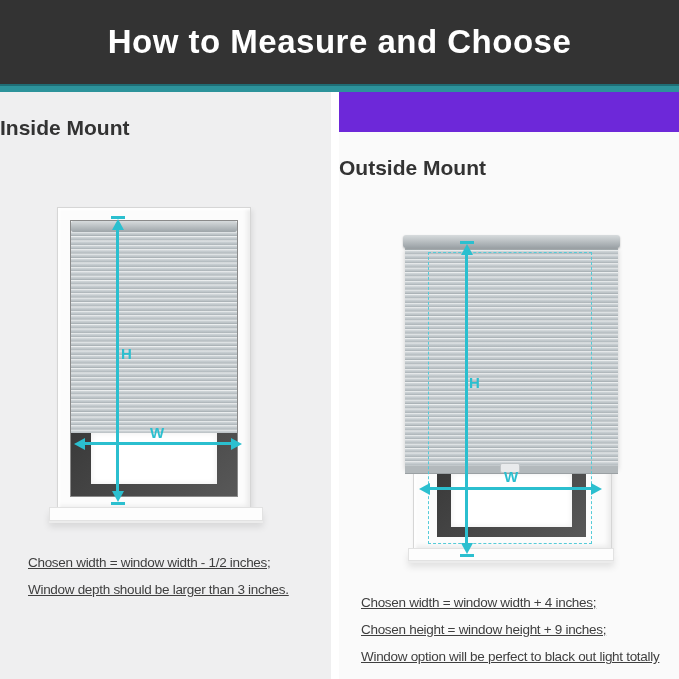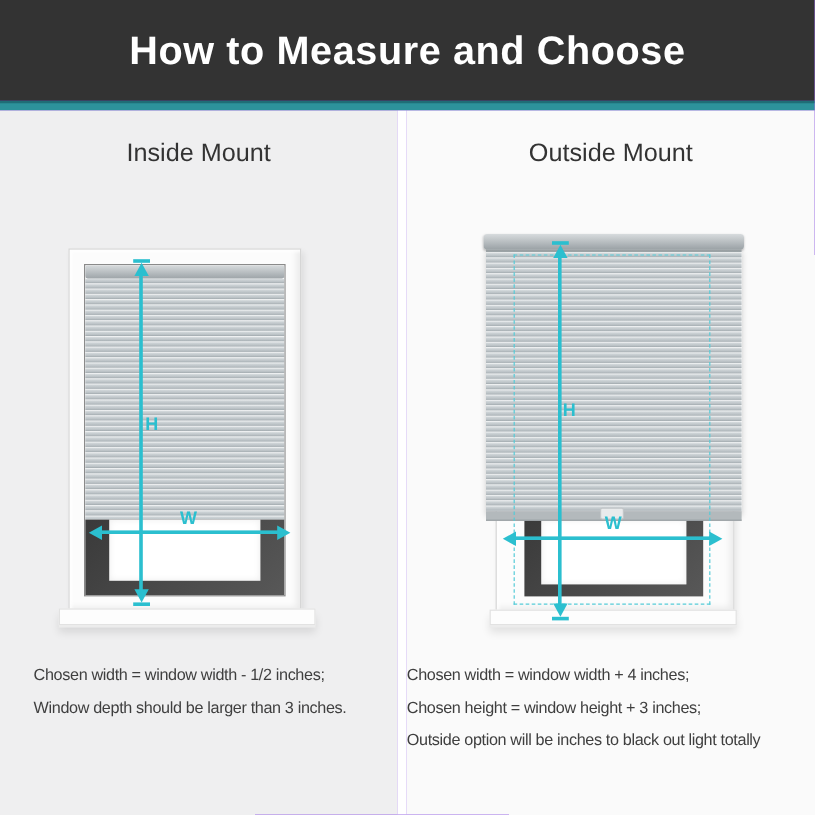--- a/index.html
+++ b/index.html
@@ -9,22 +9,22 @@
   }
   
   .header{height:84px;background:#333333;display:flex;align-items:center;justify-content:center;}
   .header .title{color:#ffffff;font-size:33px;font-weight:bold;letter-spacing:.5px;}
   .accent{height:8px;background:#2d939b;box-shadow:inset 0 2px 0 #1f6e76;}
   
   .content{position:absolute;top:92px;left:0;right:0;bottom:0;display:flex;}
   .col{position:relative;}
   .col-left{width:331px;background:#efeff0;}
   .divider{width:8px;background:#ffffff;}
-  .col-right{flex:1;background:#fafafa;}
-  .col-title{padding-top:24px;text-align:center;font-size:21px;font-weight:normal;color:#333;}
+  .col-right{flex:1;background:#fafafa;margin-top:40px;}
+  .col-title{padding-top:24px;text-align:left;font-size:21px;font-weight:bold;color:#333;}
   
   .illus{position:absolute;top:103px;left:0;width:100%;height:335px;}
   .win-frame{position:absolute;background:#fcfcfc;border:1px solid #d6d6d6;
     box-shadow:inset 2px 2px 3px rgba(255,255,255,.9), inset -3px -3px 5px rgba(0,0,0,.07), 2px 3px 5px rgba(0,0,0,.08);}
   .win-opening{position:absolute;inset:12px;border:1px solid #8a8a8a;background:#fff;overflow:hidden;}
   .headrail{position:absolute;top:0;left:0;right:0;height:11px;
     background:linear-gradient(to bottom,#d7dbdd,#9ea5a9);border-radius:2px;}
   .slats{position:absolute;left:0;right:0;
     background:repeating-linear-gradient(to bottom,#eef0f1 0px,#ced4d7 1px,#b9c0c4 3px,#a9b1b5 3.6px,#eef0f1 4.4px);}
   .recess{position:absolute;left:0;right:0;bottom:0;background:linear-gradient(135deg,#3a3a3a,#585858);}
@@ -46,23 +46,23 @@
     width:0;height:0;border-top:6px solid transparent;border-bottom:6px solid transparent;border-left:11px solid #2bbfcf;}
   .mlabel{position:absolute;color:#2bbfcf;font-size:15px;font-weight:bold;}
   .dashed-rect{position:absolute;border:1px dashed #55cbd8;}
   
   .out-headrail{position:absolute;background:linear-gradient(to bottom,#d7dbdd,#9aa1a5);border-radius:3px;
     box-shadow:0 1px 2px rgba(0,0,0,.25);}
   .out-shade-body{position:absolute;box-shadow:0 4px 5px rgba(0,0,0,.18);}
   .out-bottomrail{position:absolute;background:#b3b9bc;border-bottom:1px solid #9aa0a3;}
   .pull-tab{position:absolute;background:#e9ebec;border:1px solid #c2c6c8;border-radius:2px;}
   
-  .notes{position:absolute;top:457px;font-size:13.5px;letter-spacing:-0.3px;line-height:27px;color:#3f3f3f;white-space:nowrap;}
+  .notes{position:absolute;top:457px;font-size:13.5px;letter-spacing:-0.3px;line-height:27px;color:#3f3f3f;white-space:nowrap;text-decoration:underline;}
   .notes-left{left:28px;}
-  .notes-right{left:0;}
+  .notes-right{left:22px;}
 </style>
 </head>
 <body>
 
 <div class="frame">
 
   <div class="header">
     <div class="title">How to Measure and Choose</div>
   </div>
   <div class="accent"></div>
@@ -127,19 +127,19 @@
           <span class="cap cap-t"></span>
           <span class="cap cap-b"></span>
         </div>
         <div class="hline" style="left:89px;top:252px;width:165px;"></div>
         <div class="mlabel" style="left:130px;top:139px;">H</div>
         <div class="mlabel" style="left:165px;top:233px;">W</div>
       </div>
 
       <div class="notes notes-right">
         <div>Chosen width = window width + 4 inches;</div>
-        <div>Chosen height = window height + 3 inches;</div>
-        <div>Outside option will be inches to black out light totally</div>
+        <div>Chosen height = window height + 9 inches;</div>
+        <div>Window option will be perfect to black out light totally</div>
       </div>
     </div>
 
   </div>
 </div>
 
 </body></html>

